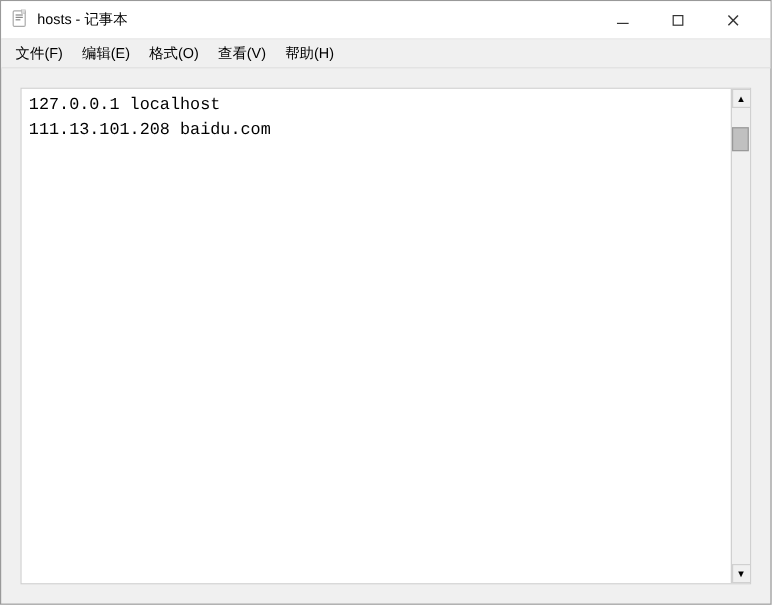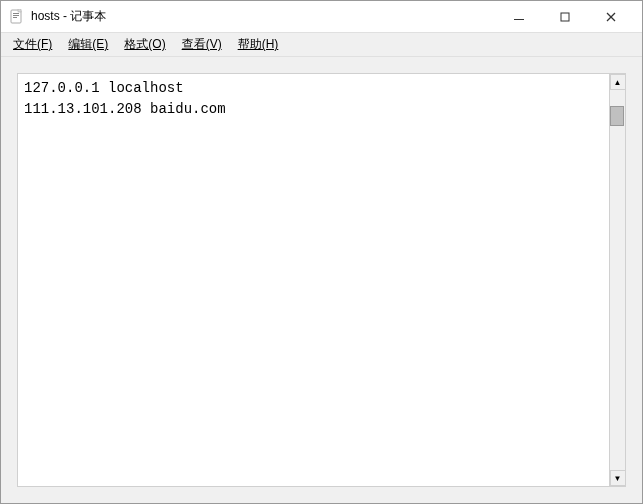--- a/index.html
+++ b/index.html
@@ -34,21 +34,21 @@
       display: flex;
       align-items: center;
       justify-content: space-between;
       padding: 0 8px;
       border-bottom: 1px solid #e0e0e0;
       flex-shrink: 0;
     }
 
     .title-bar-left {
       display: flex;
-      align-items: center;
+      align-items: flex-start;
       gap: 6px;
     }
 
     .title-icon {
       width: 16px;
       height: 16px;
       display: flex;
       align-items: center;
       justify-content: center;
     }
@@ -98,21 +98,20 @@
     }
 
     .menu-item {
       padding: 12px 8px;
       font-size: 12px;
       color: #000;
       cursor: pointer;
       height: 38px;
       display: flex;
       align-items: center;
-      text-decoration: underline;
     }
 
     .editor-area {
       flex: 1;
       background: #ffffff;
       border: 1px solid #d0d0d0;
       margin: 16px;
       display: flex;
       position: relative;
       overflow: hidden;

